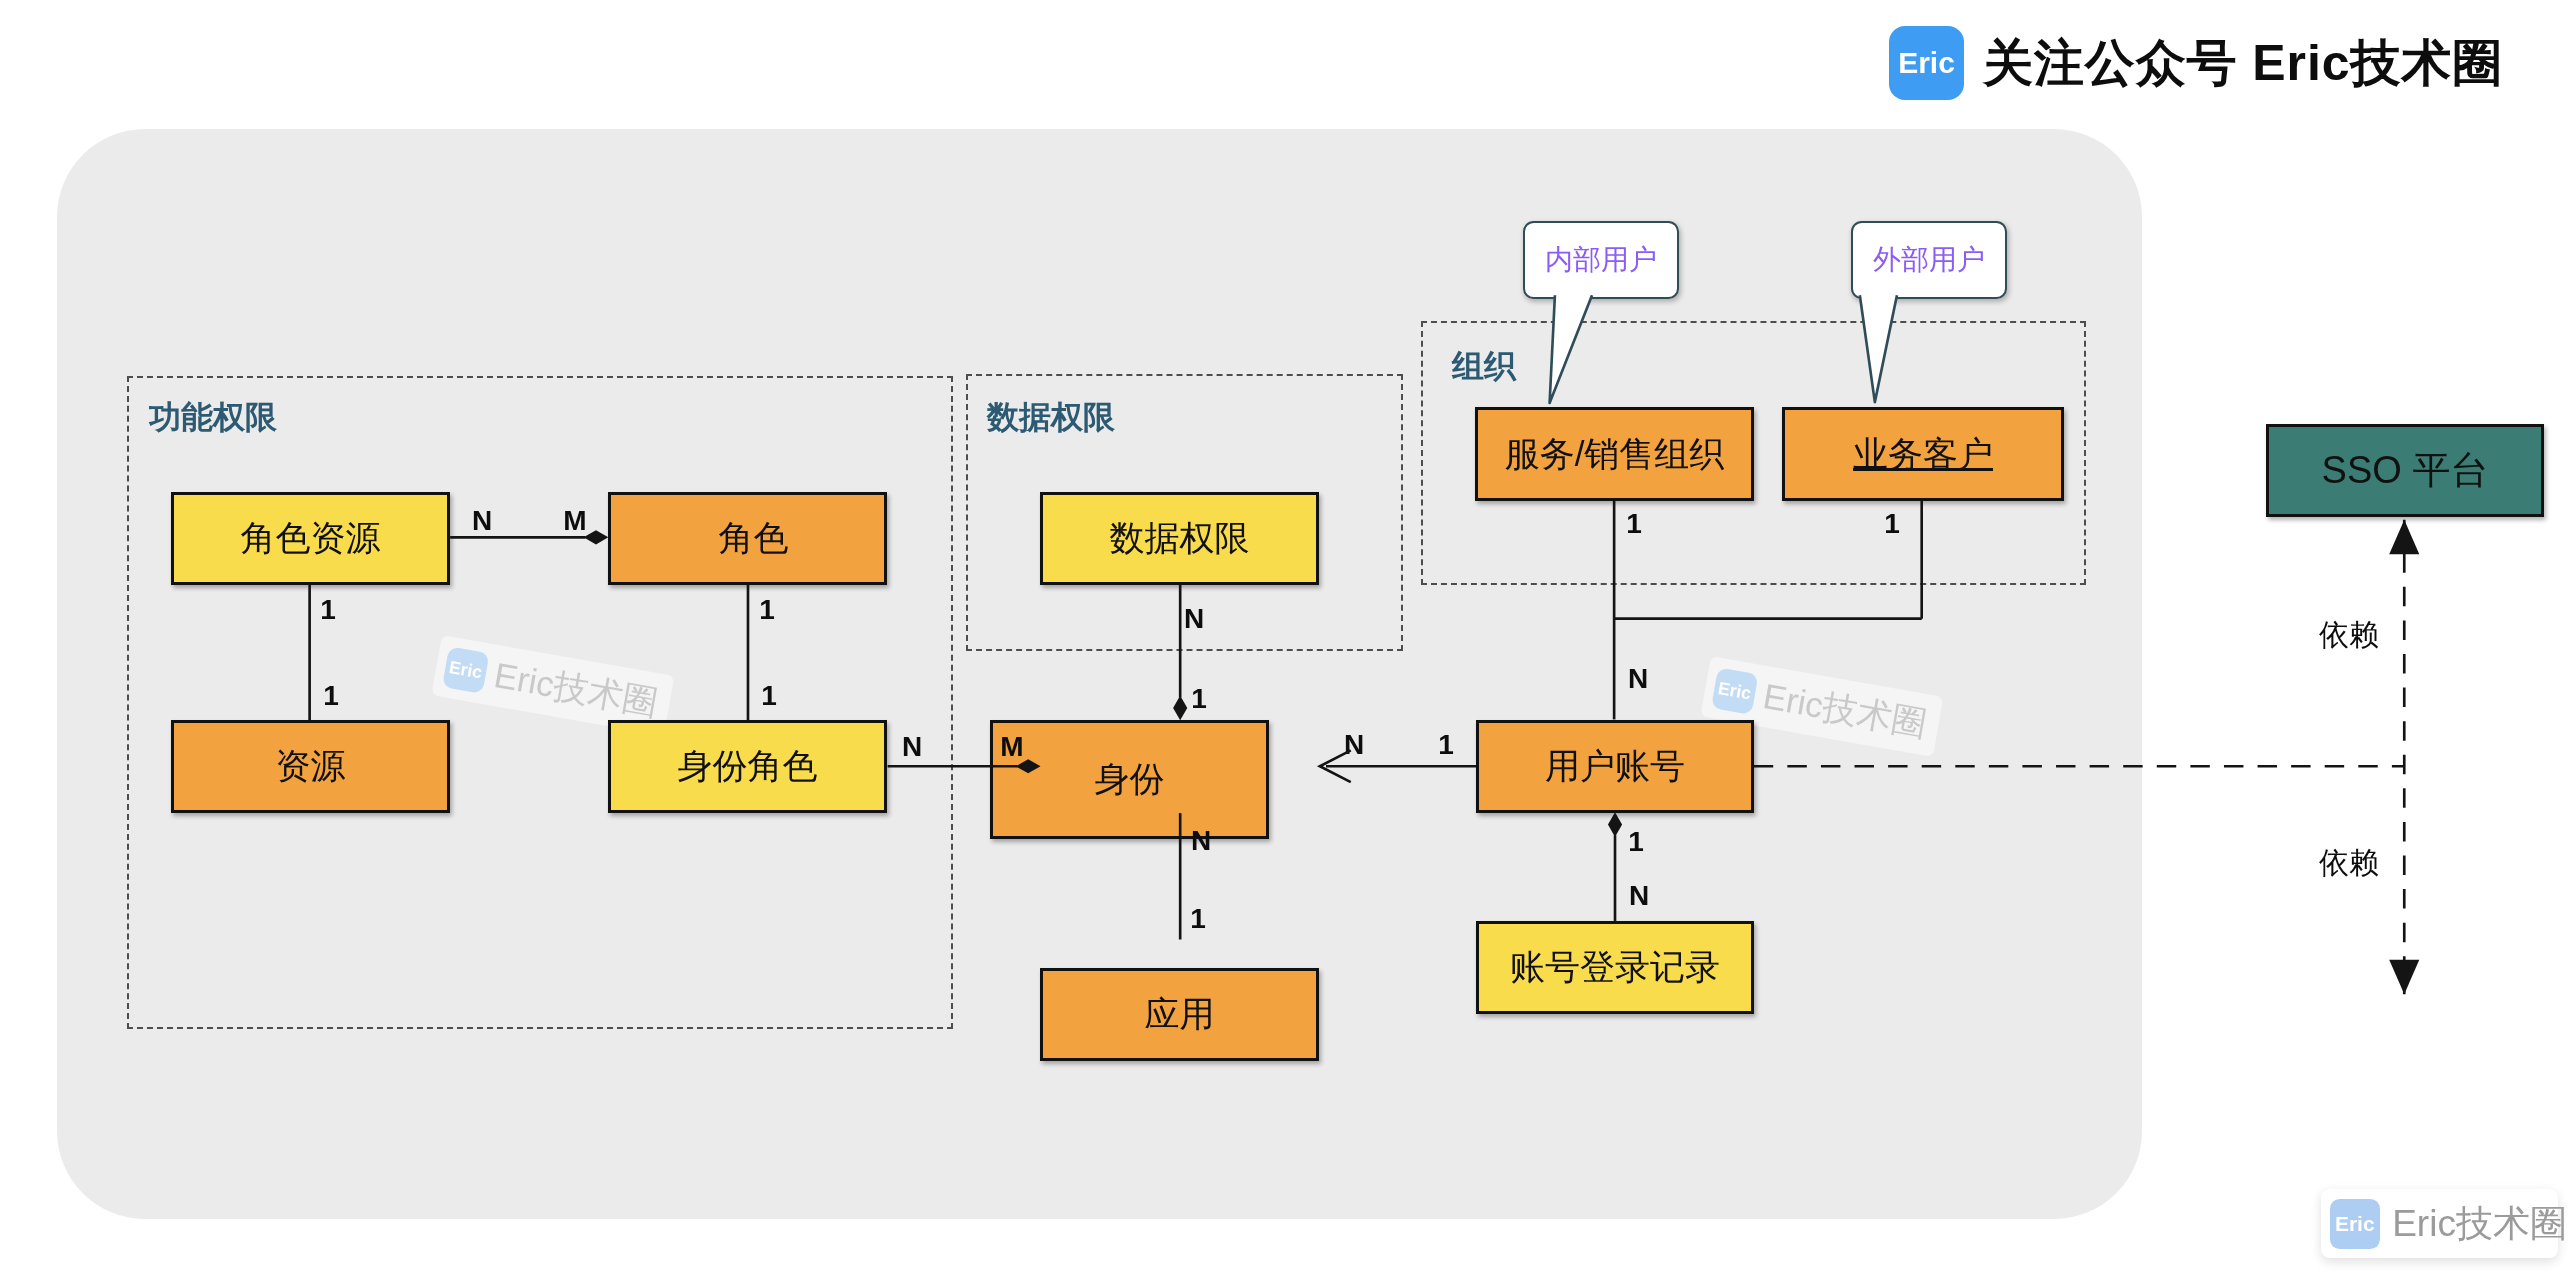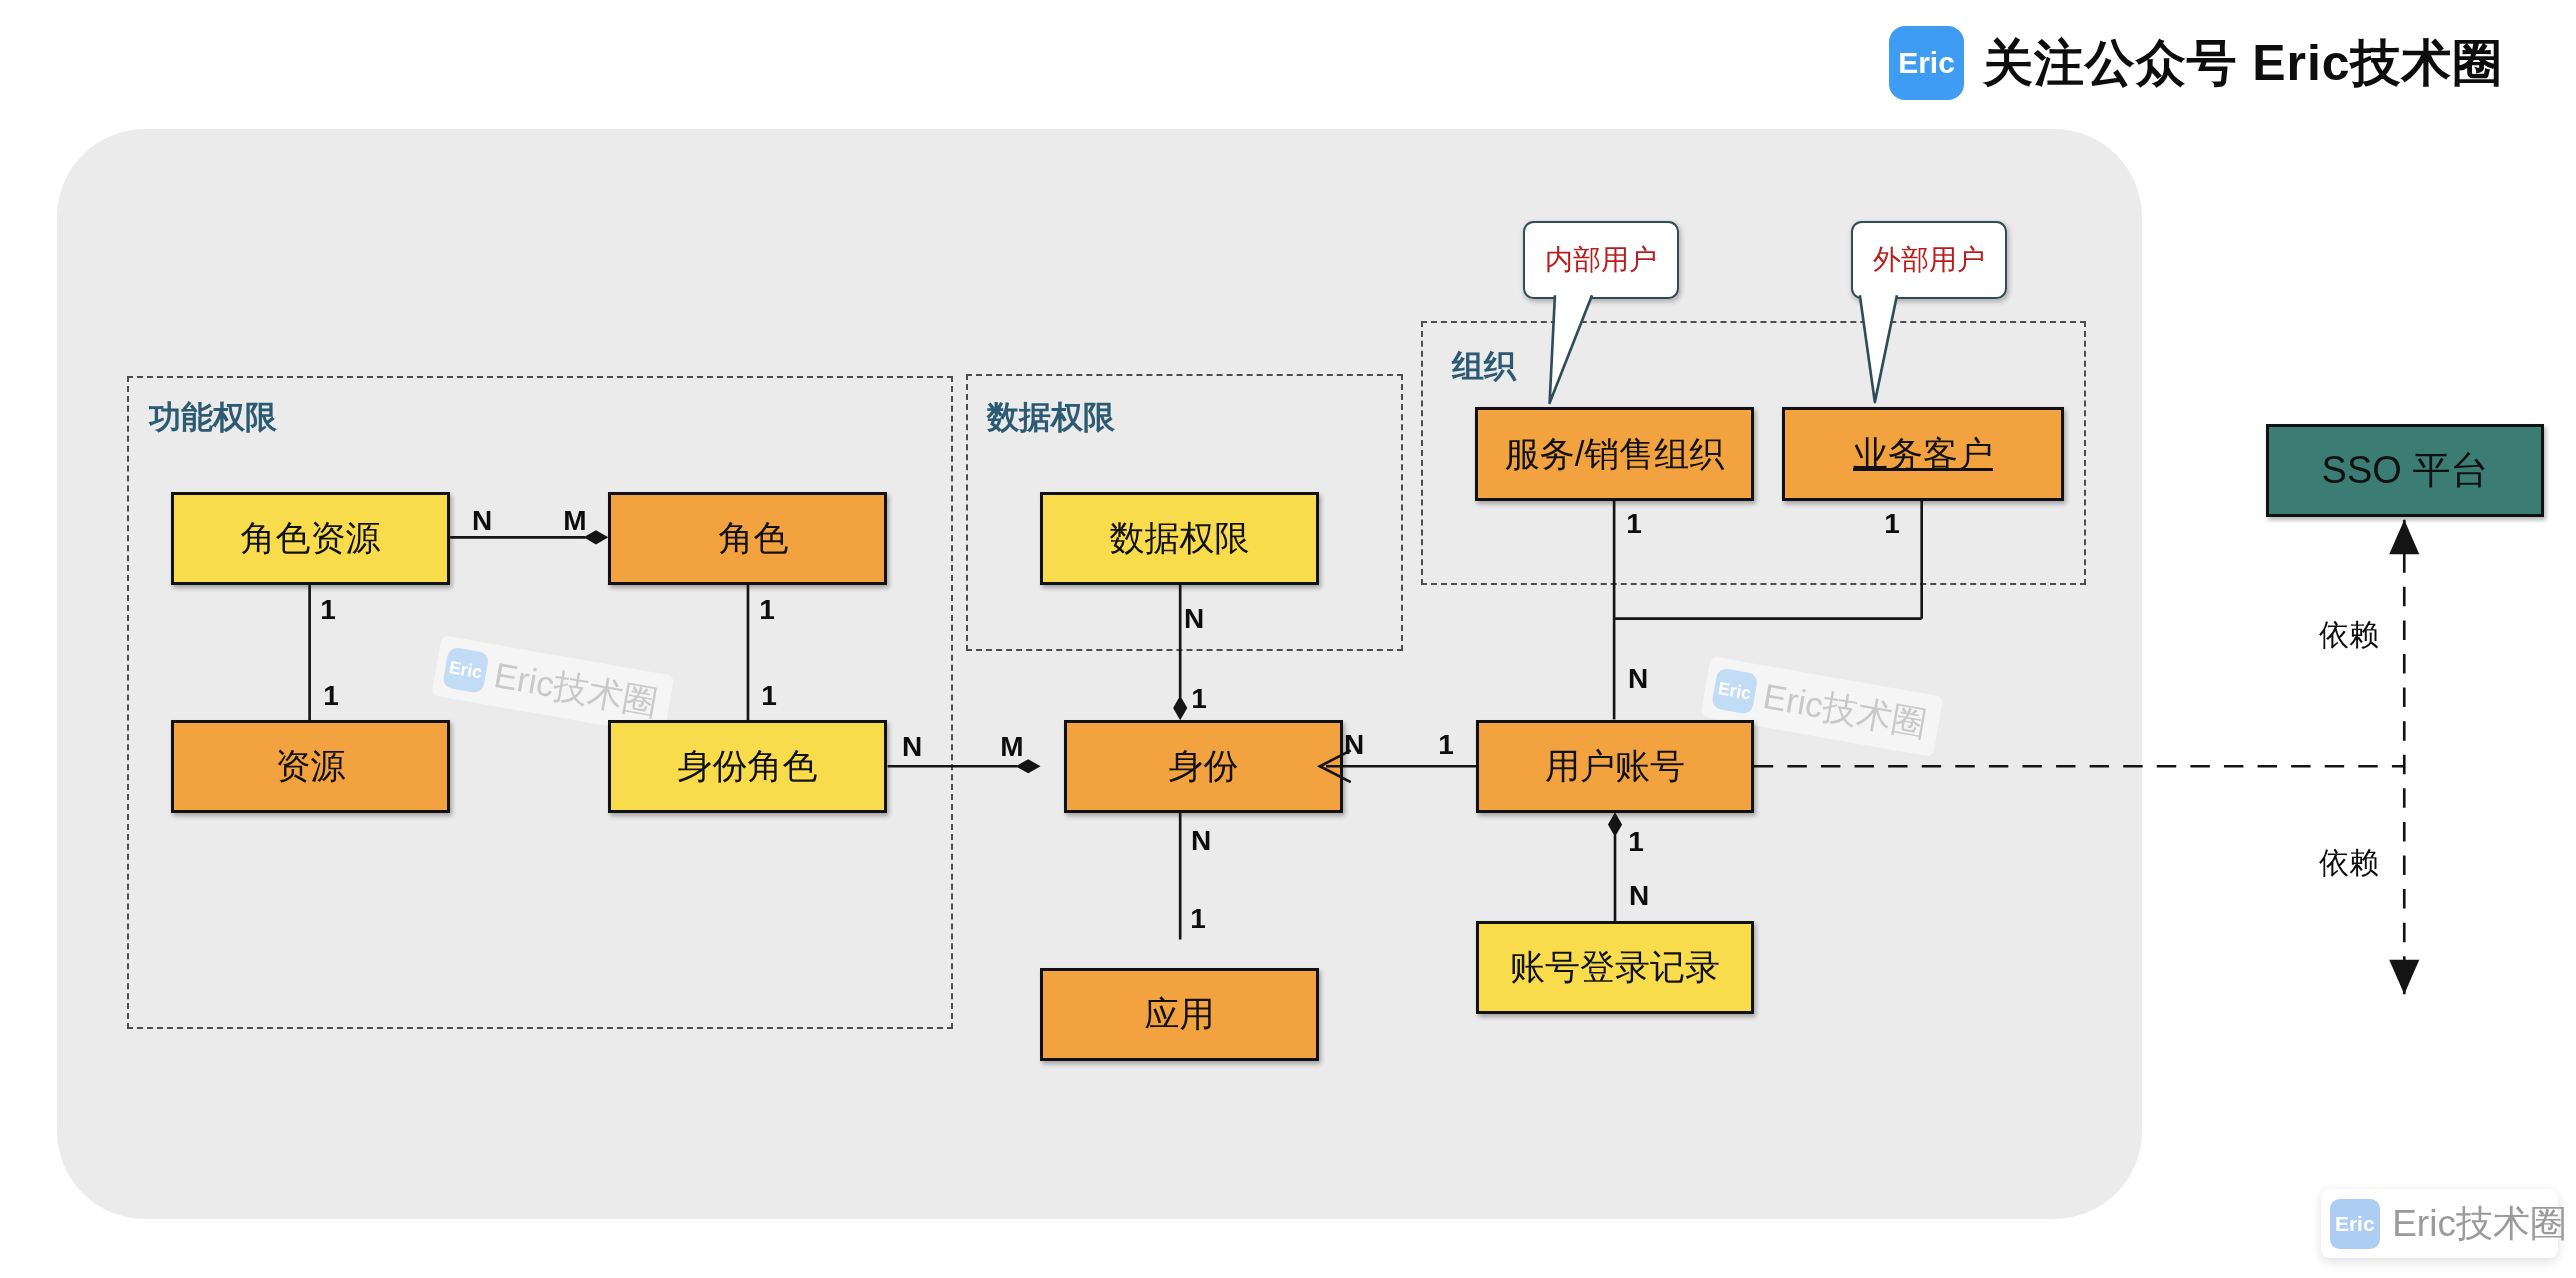--- a/index.html
+++ b/index.html
@@ -7,21 +7,21 @@
   .stage{position:relative;width:2576px;height:1278px;}
   .canvas{position:absolute;left:57px;top:129px;width:2085px;height:1090px;border-radius:88px;background:#EBEBEB;}
   .group{position:absolute;border:2.7px dashed #4d4d4d;box-sizing:border-box;}
   .group-title{position:absolute;font-size:32px;font-weight:bold;color:#2B5A72;}
   .node{position:absolute;display:flex;align-items:center;justify-content:center;border:3.5px solid #111;font-size:35px;font-weight:500;color:#111;box-shadow:1.8px 2.7px 4.4px rgba(0,0,0,.3);box-sizing:border-box;}
   .yellow{background:#F9DC4B;}
   .orange{background:#F2A23E;}
   .teal{background:#3B7D75;font-size:38px;}
   .lbl{position:absolute;transform:translate(-50%,-50%);font-size:28px;font-weight:bold;color:#0d0d0d;white-space:nowrap;}
   .dep{font-size:30px;font-weight:400;}
-  .callout{position:absolute;width:156px;height:78px;background:#fff;border:2.7px solid #2F4D59;border-radius:10.6px;display:flex;align-items:center;justify-content:center;font-size:28px;color:#b91c1c;box-shadow:1.8px 2.7px 5.3px rgba(0,0,0,.25);box-sizing:border-box;}
+  .callout{position:absolute;width:156px;height:78px;background:#fff;border:2.7px solid #2F4D59;border-radius:10.6px;display:flex;align-items:center;justify-content:center;font-size:28px;color:#8b5cf6;box-shadow:1.8px 2.7px 5.3px rgba(0,0,0,.25);box-sizing:border-box;}
   svg.overlay{position:absolute;left:0;top:0;pointer-events:none;}
   .hdr-logo{position:absolute;left:1889px;top:26px;width:75px;height:74px;background:#3F9CF3;border-radius:16px;display:flex;align-items:center;justify-content:center;color:#fff;font-size:30px;font-weight:600;}
   .hdr-title{position:absolute;left:1983px;top:26px;height:74px;display:flex;align-items:center;font-size:50px;font-weight:600;letter-spacing:0.9px;color:#0d0d0d;white-space:nowrap;}
   .wm{position:absolute;display:flex;align-items:center;gap:8.8px;padding:7px 12.4px 7px 8.8px;background:rgba(255,255,255,.5);border-radius:7px;}
   .wm-rot{transform:rotate(10deg);transform-origin:left top;}
   .wm-logo{width:41px;height:41px;border-radius:9.7px;background:#C3DCF6;display:flex;align-items:center;justify-content:center;color:#fff;font-size:17.7px;font-weight:600;flex:0 0 auto;}
   .wm-text{font-size:35px;color:#c9c9c9;white-space:nowrap;}
   .wm-card{position:absolute;left:2321px;top:1189px;width:237px;height:69px;background:#fff;border-radius:8.8px;box-shadow:0 3.5px 10.6px rgba(0,0,0,.12);display:flex;align-items:center;gap:12.4px;padding-left:8.8px;box-sizing:border-box;}
   .wm-card .wm-logo{background:#AECDF2;width:50px;height:50px;font-size:21px;}
   .wm-card .wm-text{color:#9b9b9b;font-size:37px;}
@@ -47,21 +47,21 @@
   <div class="group" style="left:1421px;top:321px;width:665px;height:264px;"></div>
   <div class="group-title" style="left:149px;top:396px;">功能权限</div>
   <div class="group-title" style="left:987px;top:396px;">数据权限</div>
   <div class="group-title" style="left:1452px;top:345px;">组织</div>
 
   <div class="node yellow" style="left:171px;top:492px;width:279px;height:93px;">角色资源</div>
   <div class="node orange" style="left:608px;top:492px;width:279px;height:93px;padding-left:12px;">角色</div>
   <div class="node orange" style="left:171px;top:720px;width:279px;height:93px;">资源</div>
   <div class="node yellow" style="left:608px;top:720px;width:279px;height:93px;">身份角色</div>
   <div class="node yellow" style="left:1040px;top:492px;width:279px;height:93px;">数据权限</div>
-  <div class="node orange" style="left:1064px;top:720px;width:279px;height:93px;">身份</div>
+  <div class="node orange" style="left:990px;top:720px;width:279px;height:119px;">身份</div>
   <div class="node orange" style="left:1040px;top:940px;width:279px;height:93px;margin-top:28px;">应用</div>
   <div class="node orange" style="left:1475px;top:407px;width:279px;height:94px;">服务/销售组织</div>
   <div class="node orange" style="left:1782px;top:407px;width:282px;height:94px;text-decoration:underline;">业务客户</div>
   <div class="node orange" style="left:1476px;top:720px;width:278px;height:93px;">用户账号</div>
   <div class="node yellow" style="left:1476px;top:921px;width:278px;height:93px;">账号登录记录</div>
   <div class="node teal" style="left:2266px;top:424px;width:278px;height:93px;">SSO 平台</div>
 
   <div class="callout" style="left:1523px;top:221px;">内部用户</div>
   <div class="callout" style="left:1851px;top:221px;">外部用户</div>
 

